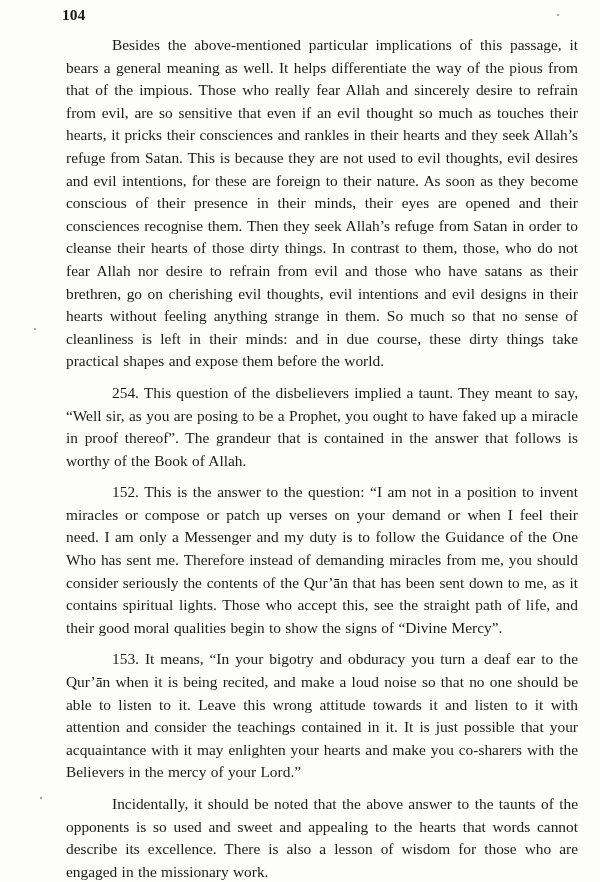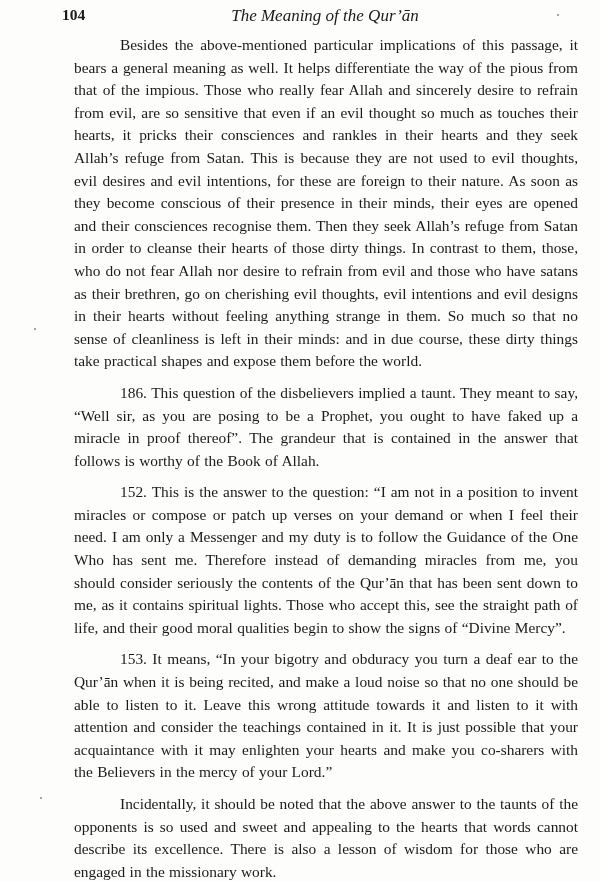--- a/index.html
+++ b/index.html
@@ -4,36 +4,35 @@
 <style>
   html, body { margin: 0; padding: 0; background: #ffffff; }
   body { width: 600px; height: 882px; overflow: hidden; position: relative;
          font-family: "Liberation Serif", "DejaVu Serif", serif; color: #1a1a1a; }
   .page { position: absolute; left: 0; top: 0; width: 600px; height: 882px; background: #fdfdfc; }
   .header { position: absolute; top: 6px; left: 62px; width: 516px; height: 24px; }
   .page-number { position: absolute; left: 0; top: 0; font-weight: bold; font-size: 15.5px; text-align: right; }
   .running-title { position: absolute; left: 0; right: 0; top: 0; text-align: center;
                    font-style: italic; font-size: 17px; padding-left: 10px; }
   .body { position: absolute; left: 62px; top: 34px; width: 516px; }
-  .para { margin: 0 0 9px 12px; font-size: 15.4px; line-height: 22.6px; text-align: justify;
+  .para { margin: 0 0 9px 4px; font-size: 15.4px; line-height: 22.6px; text-align: justify;
           text-indent: 46px; word-spacing: 0.5px; }
   .speck { position: absolute; width: 2px; height: 2px; background: #888; border-radius: 1px; }
 </style>
 </head>
 <body>
 
 <div class="page">
   <div class="header">
     <span class="page-number">104</span>
-    <span class="running-title">The Meaning of the Qur’ān</span>
   </div>
 
   <div class="body">
     <p class="para" style="margin-bottom:9px">Besides the above-mentioned particular implications of this passage, it bears a general meaning as well. It helps differentiate the way of the pious from that of the impious. Those who really fear Allah and sincerely desire to refrain from evil, are so sensitive that even if an evil thought so much as touches their hearts, it pricks their consciences and rankles in their hearts and they seek Allah’s refuge from Satan. This is because they are not used to evil thoughts, evil desires and evil intentions, for these are foreign to their nature. As soon as they become conscious of their presence in their minds, their eyes are opened and their consciences recognise them. Then they seek Allah’s refuge from Satan in order to cleanse their hearts of those dirty things. In contrast to them, those, who do not fear Allah nor desire to refrain from evil and those who have satans as their brethren, go on cherishing evil thoughts, evil intentions and evil designs in their hearts without feeling anything strange in them. So much so that no sense of cleanliness is left in their minds: and in due course, these dirty things take practical shapes and expose them before the world.</p>
-    <p class="para">186. This question of the disbelievers implied a taunt. They meant to say, “Well sir, as you are posing to be a Prophet, you ought to have faked up a miracle in proof thereof”. The grandeur that is contained in the answer that follows is worthy of the Book of Allah.</p>
+    <p class="para">254. This question of the disbelievers implied a taunt. They meant to say, “Well sir, as you are posing to be a Prophet, you ought to have faked up a miracle in proof thereof”. The grandeur that is contained in the answer that follows is worthy of the Book of Allah.</p>
     <p class="para">152. This is the answer to the question: “I am not in a position to invent miracles or compose or patch up verses on your demand or when I feel their need. I am only a Messenger and my duty is to follow the Guidance of the One Who has sent me. Therefore instead of demanding miracles from me, you should consider seriously the contents of the Qur’ān that has been sent down to me, as it contains spiritual lights. Those who accept this, see the straight path of life, and their good moral qualities begin to show the signs of “Divine Mercy”.</p>
     <p class="para">153. It means, “In your bigotry and obduracy you turn a deaf ear to the Qur’ān when it is being recited, and make a loud noise so that no one should be able to listen to it. Leave this wrong attitude towards it and listen to it with attention and consider the teachings contained in it. It is just possible that your acquaintance with it may enlighten your hearts and make you co-sharers with the Believers in the mercy of your Lord.”</p>
     <p class="para">Incidentally, it should be noted that the above answer to the taunts of the opponents is so used and sweet and appealing to the hearts that words cannot describe its excellence. There is also a lesson of wisdom for those who are engaged in the missionary work.</p>
 
   </div>
 
   <span class="speck" style="left:34px; top:328px;"></span>
   <span class="speck" style="left:40px; top:797px;"></span>
   <span class="speck" style="left:557px; top:14px;"></span>
 </div>

